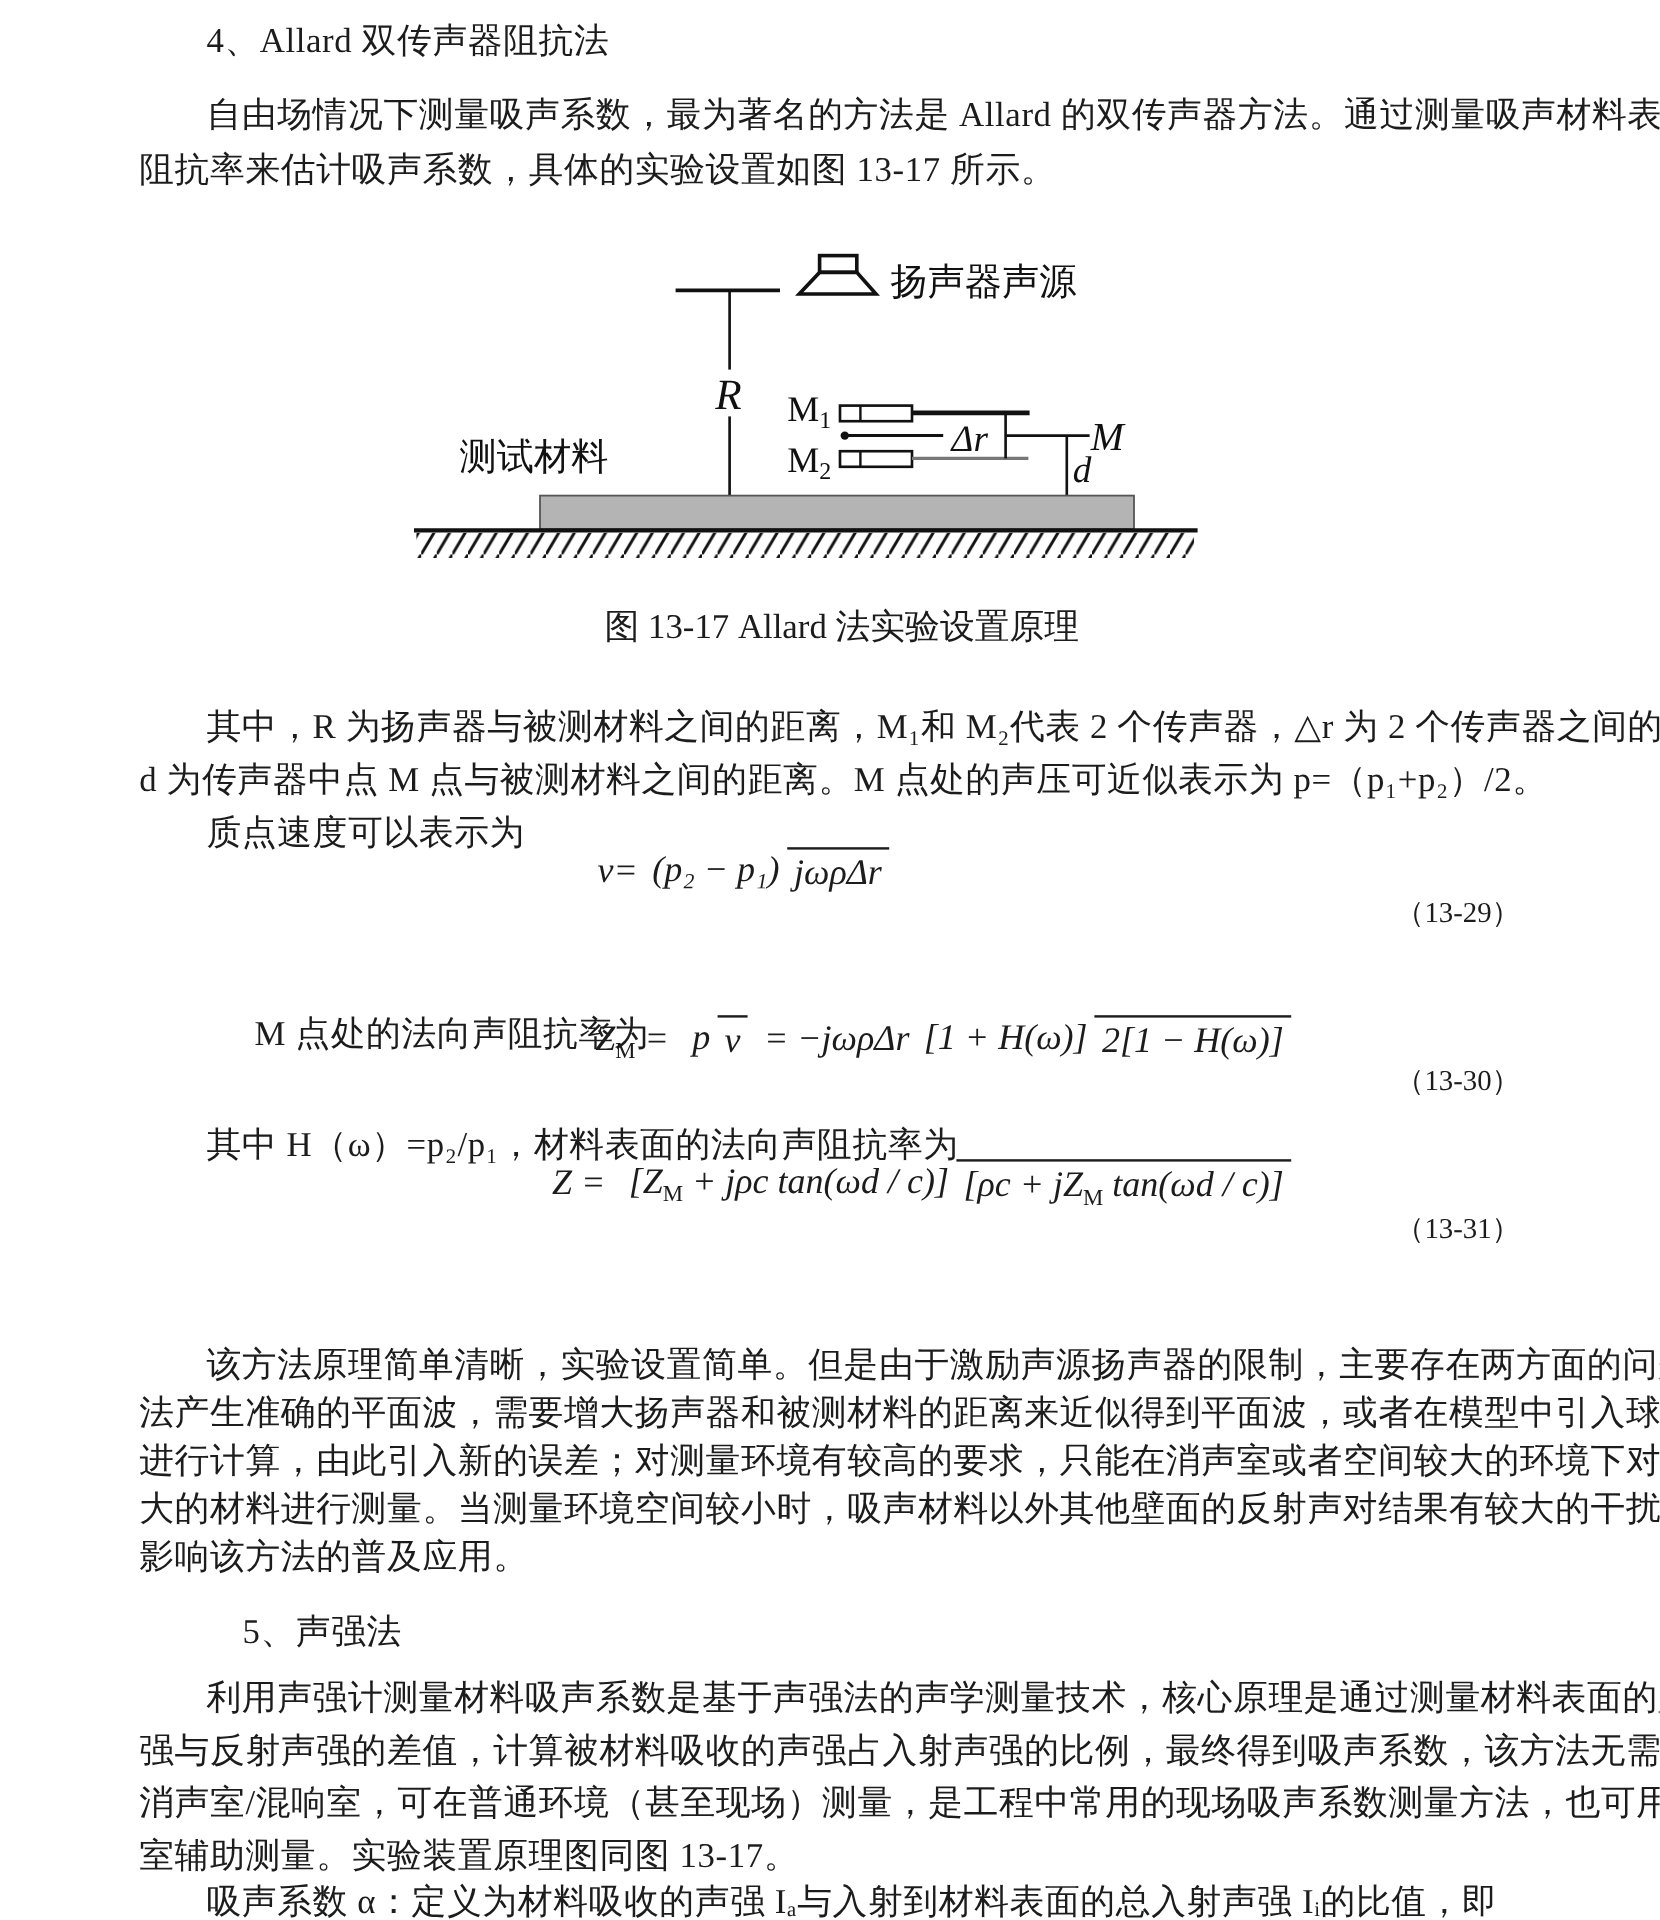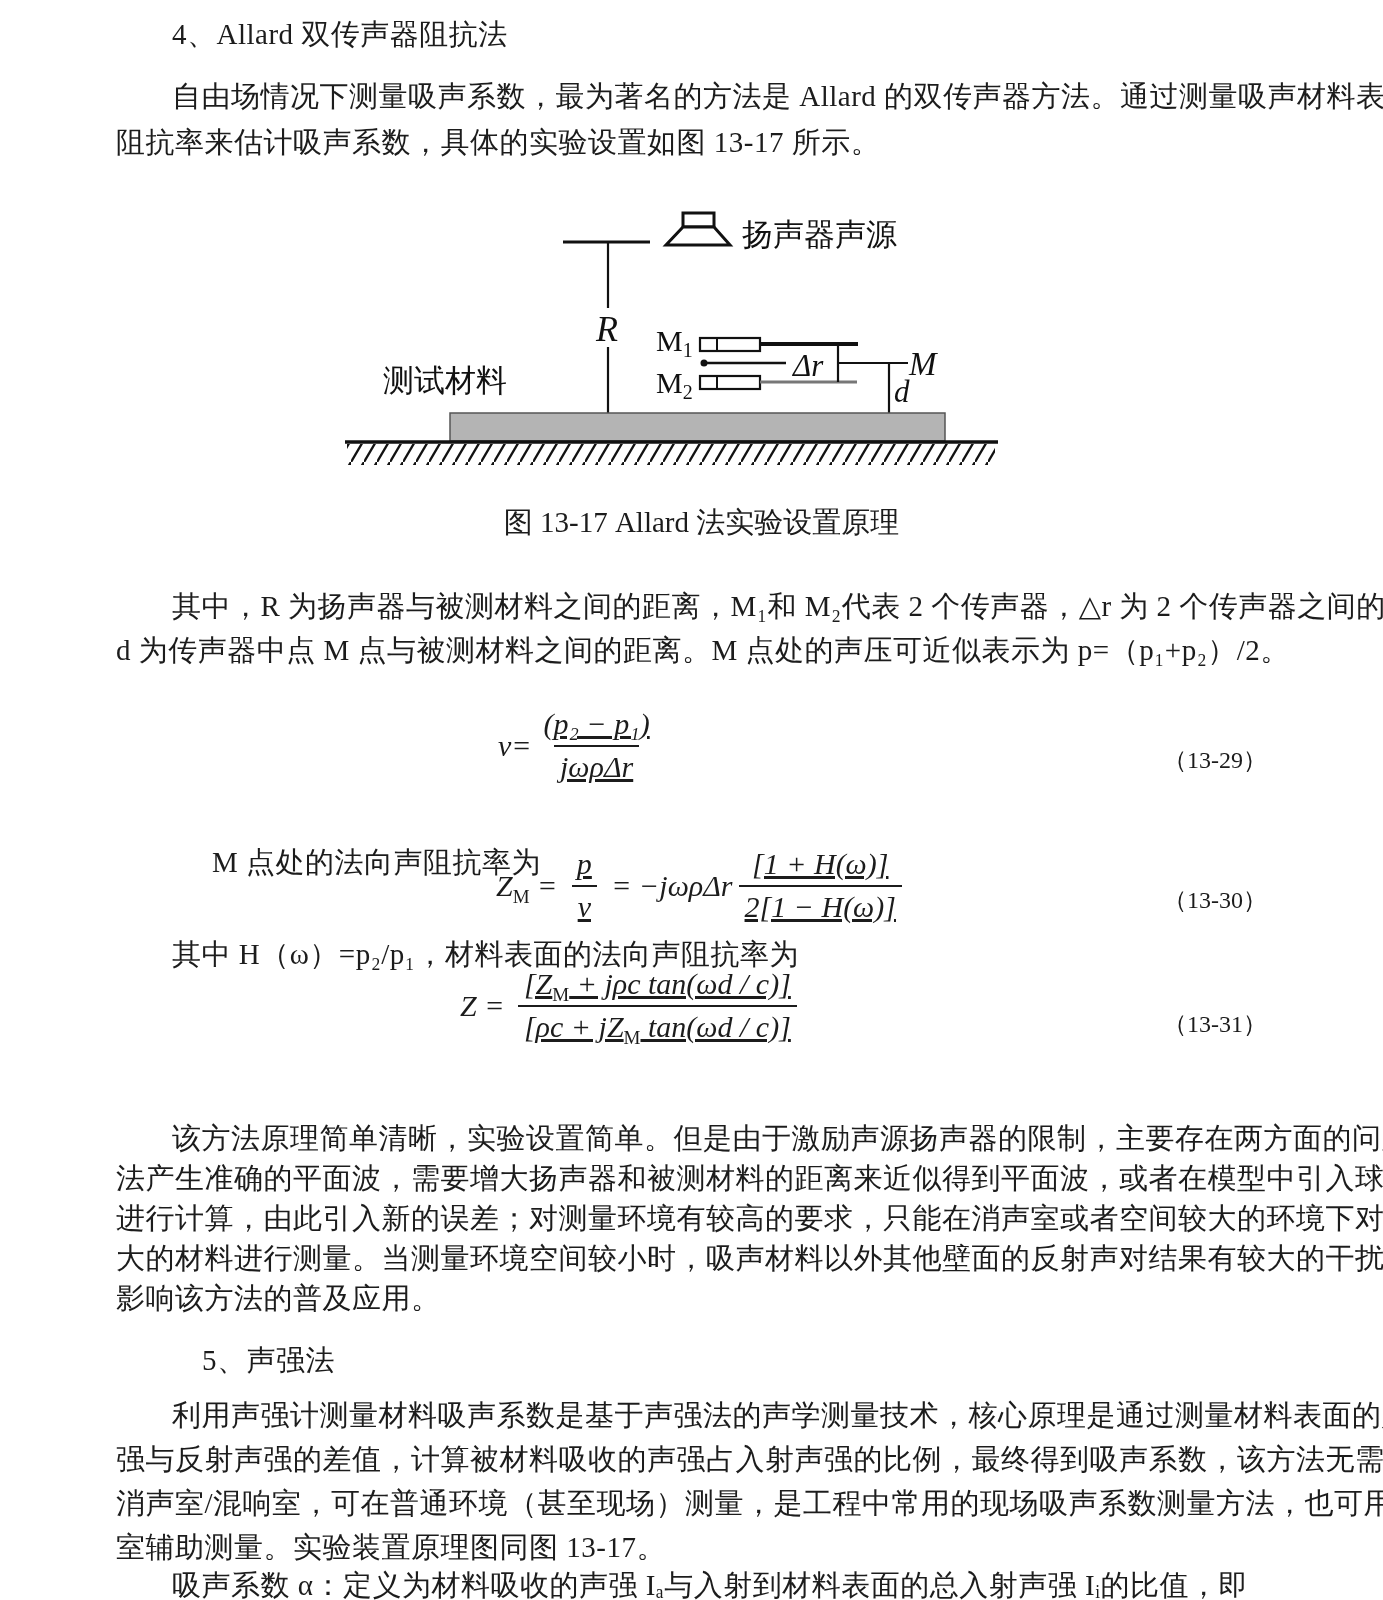--- a/index.html
+++ b/index.html
@@ -30,25 +30,24 @@
     position:absolute;
     display:flex;
     align-items:center;
     font-size:30px;
     font-style:italic;
     white-space:pre;
   }
   .eqrow .tok{white-space:pre;}
   .frac{
     display:inline-flex;
-    flex-direction:column;
+    flex-direction:row;
     align-items:center;
     margin:0 6px;
     vertical-align:middle;
-    text-decoration:underline;
   }
   .frac .num{padding:1px 6px 3px 6px; line-height:1.15; white-space:pre;}
   .frac .den{border-top:2px solid #1c1c1c; padding:3px 6px 1px 6px; line-height:1.15; white-space:pre;}
   .eqnum{
     position:absolute;
     font-size:24px;
     font-style:normal;
     letter-spacing:0px;
     white-space:nowrap;
   }
@@ -116,20 +115,21 @@
 
     <rect x="450" y="413" width="495" height="28" fill="#b4b4b4" stroke="#555" stroke-width="1.5"></rect>
     <line x1="345" y1="442" x2="998" y2="442" stroke="#111" stroke-width="3.5"></line>
     <rect x="347" y="444" width="648" height="21" fill="url(#hatch)"></rect>
   </svg>
 
   <div class="caption" style="top:503px;">图 13-17 Allard 法实验设置原理</div>
 
   <div class="tl" style="left:172px; top:588px;">其中，R 为扬声器与被测材料之间的距离，M₁和 M₂代表 2 个传声器，△r 为 2 个传声器之间的距离，</div>
   <div class="tl" style="left:116px; top:632px;">d 为传声器中点 M 点与被测材料之间的距离。M 点处的声压可近似表示为 p=（p₁+p₂）/2。</div>
+  <div class="tl" style="left:172px; top:676px;">质点速度可以表示为</div>
 
   <div class="eqrow" style="left:498px; top:706px;">
     <span class="tok">v</span>
     <span class="tok">=</span>
     <span class="frac">
       <span class="num">(p₂ − p₁)</span>
       <span class="den">jωρΔr</span>
     </span>
   </div>
   <div class="eqnum" style="left:1163px; top:744px;">（13-29）</div>

